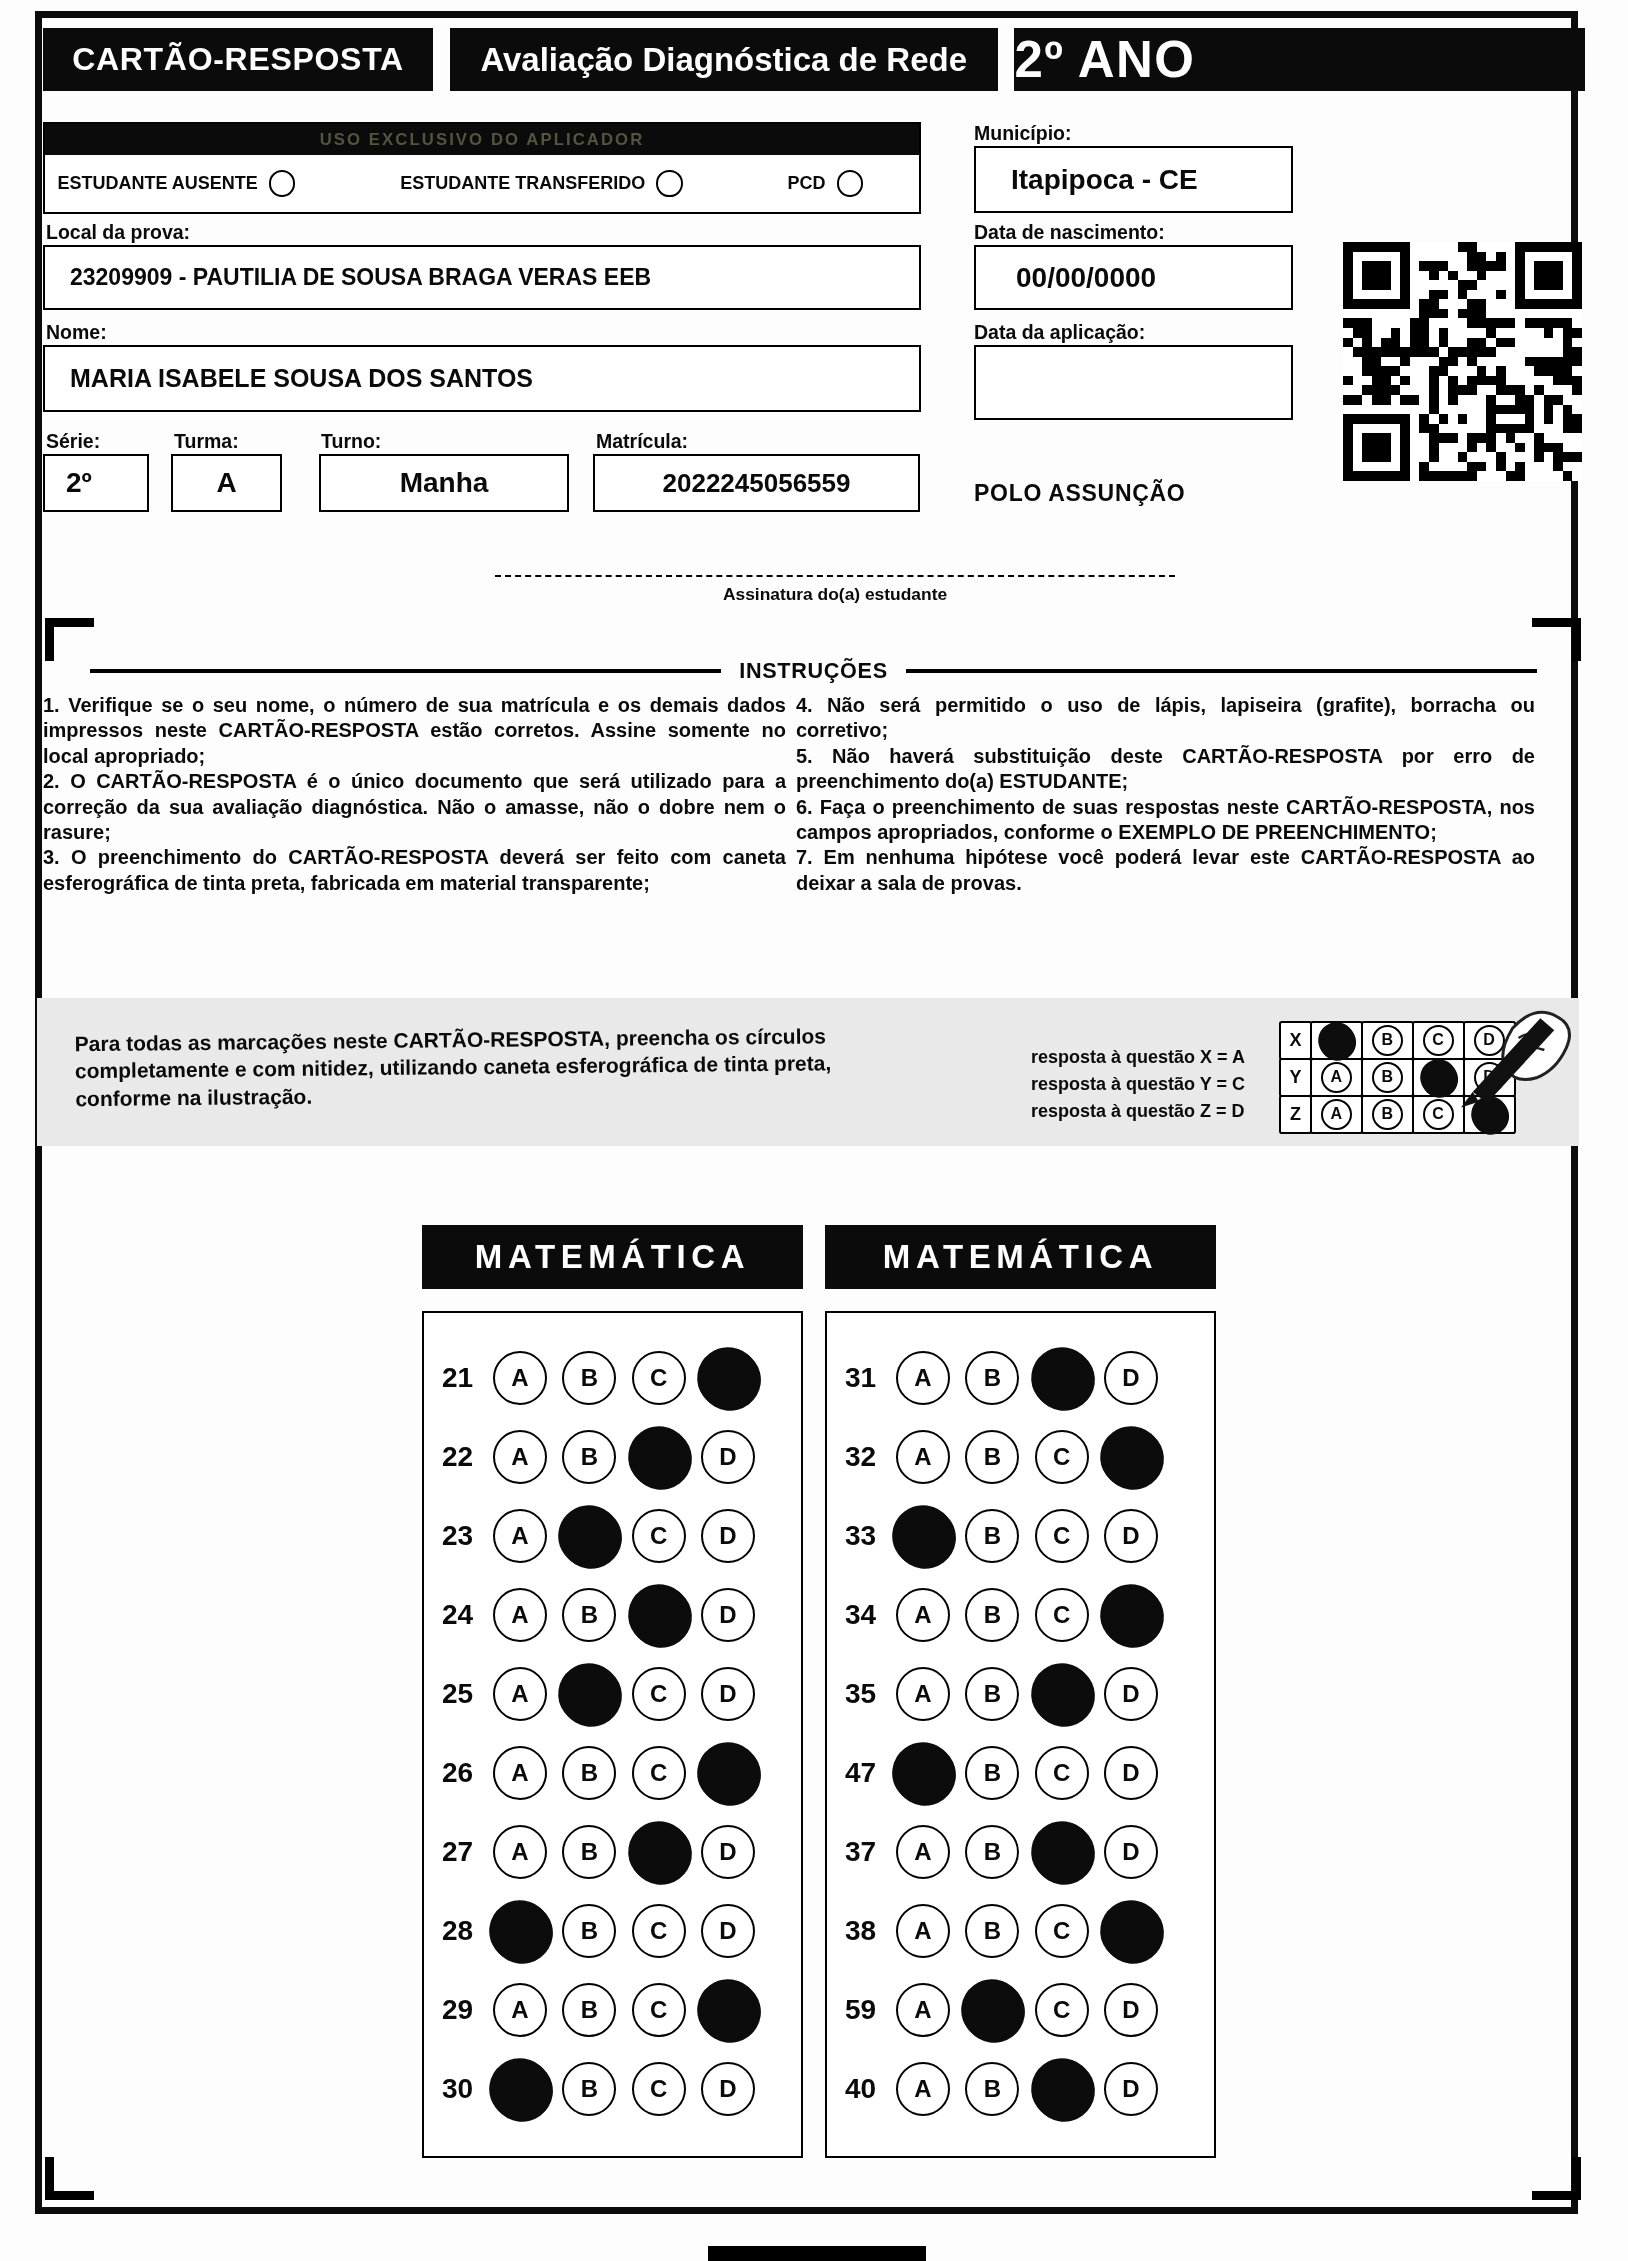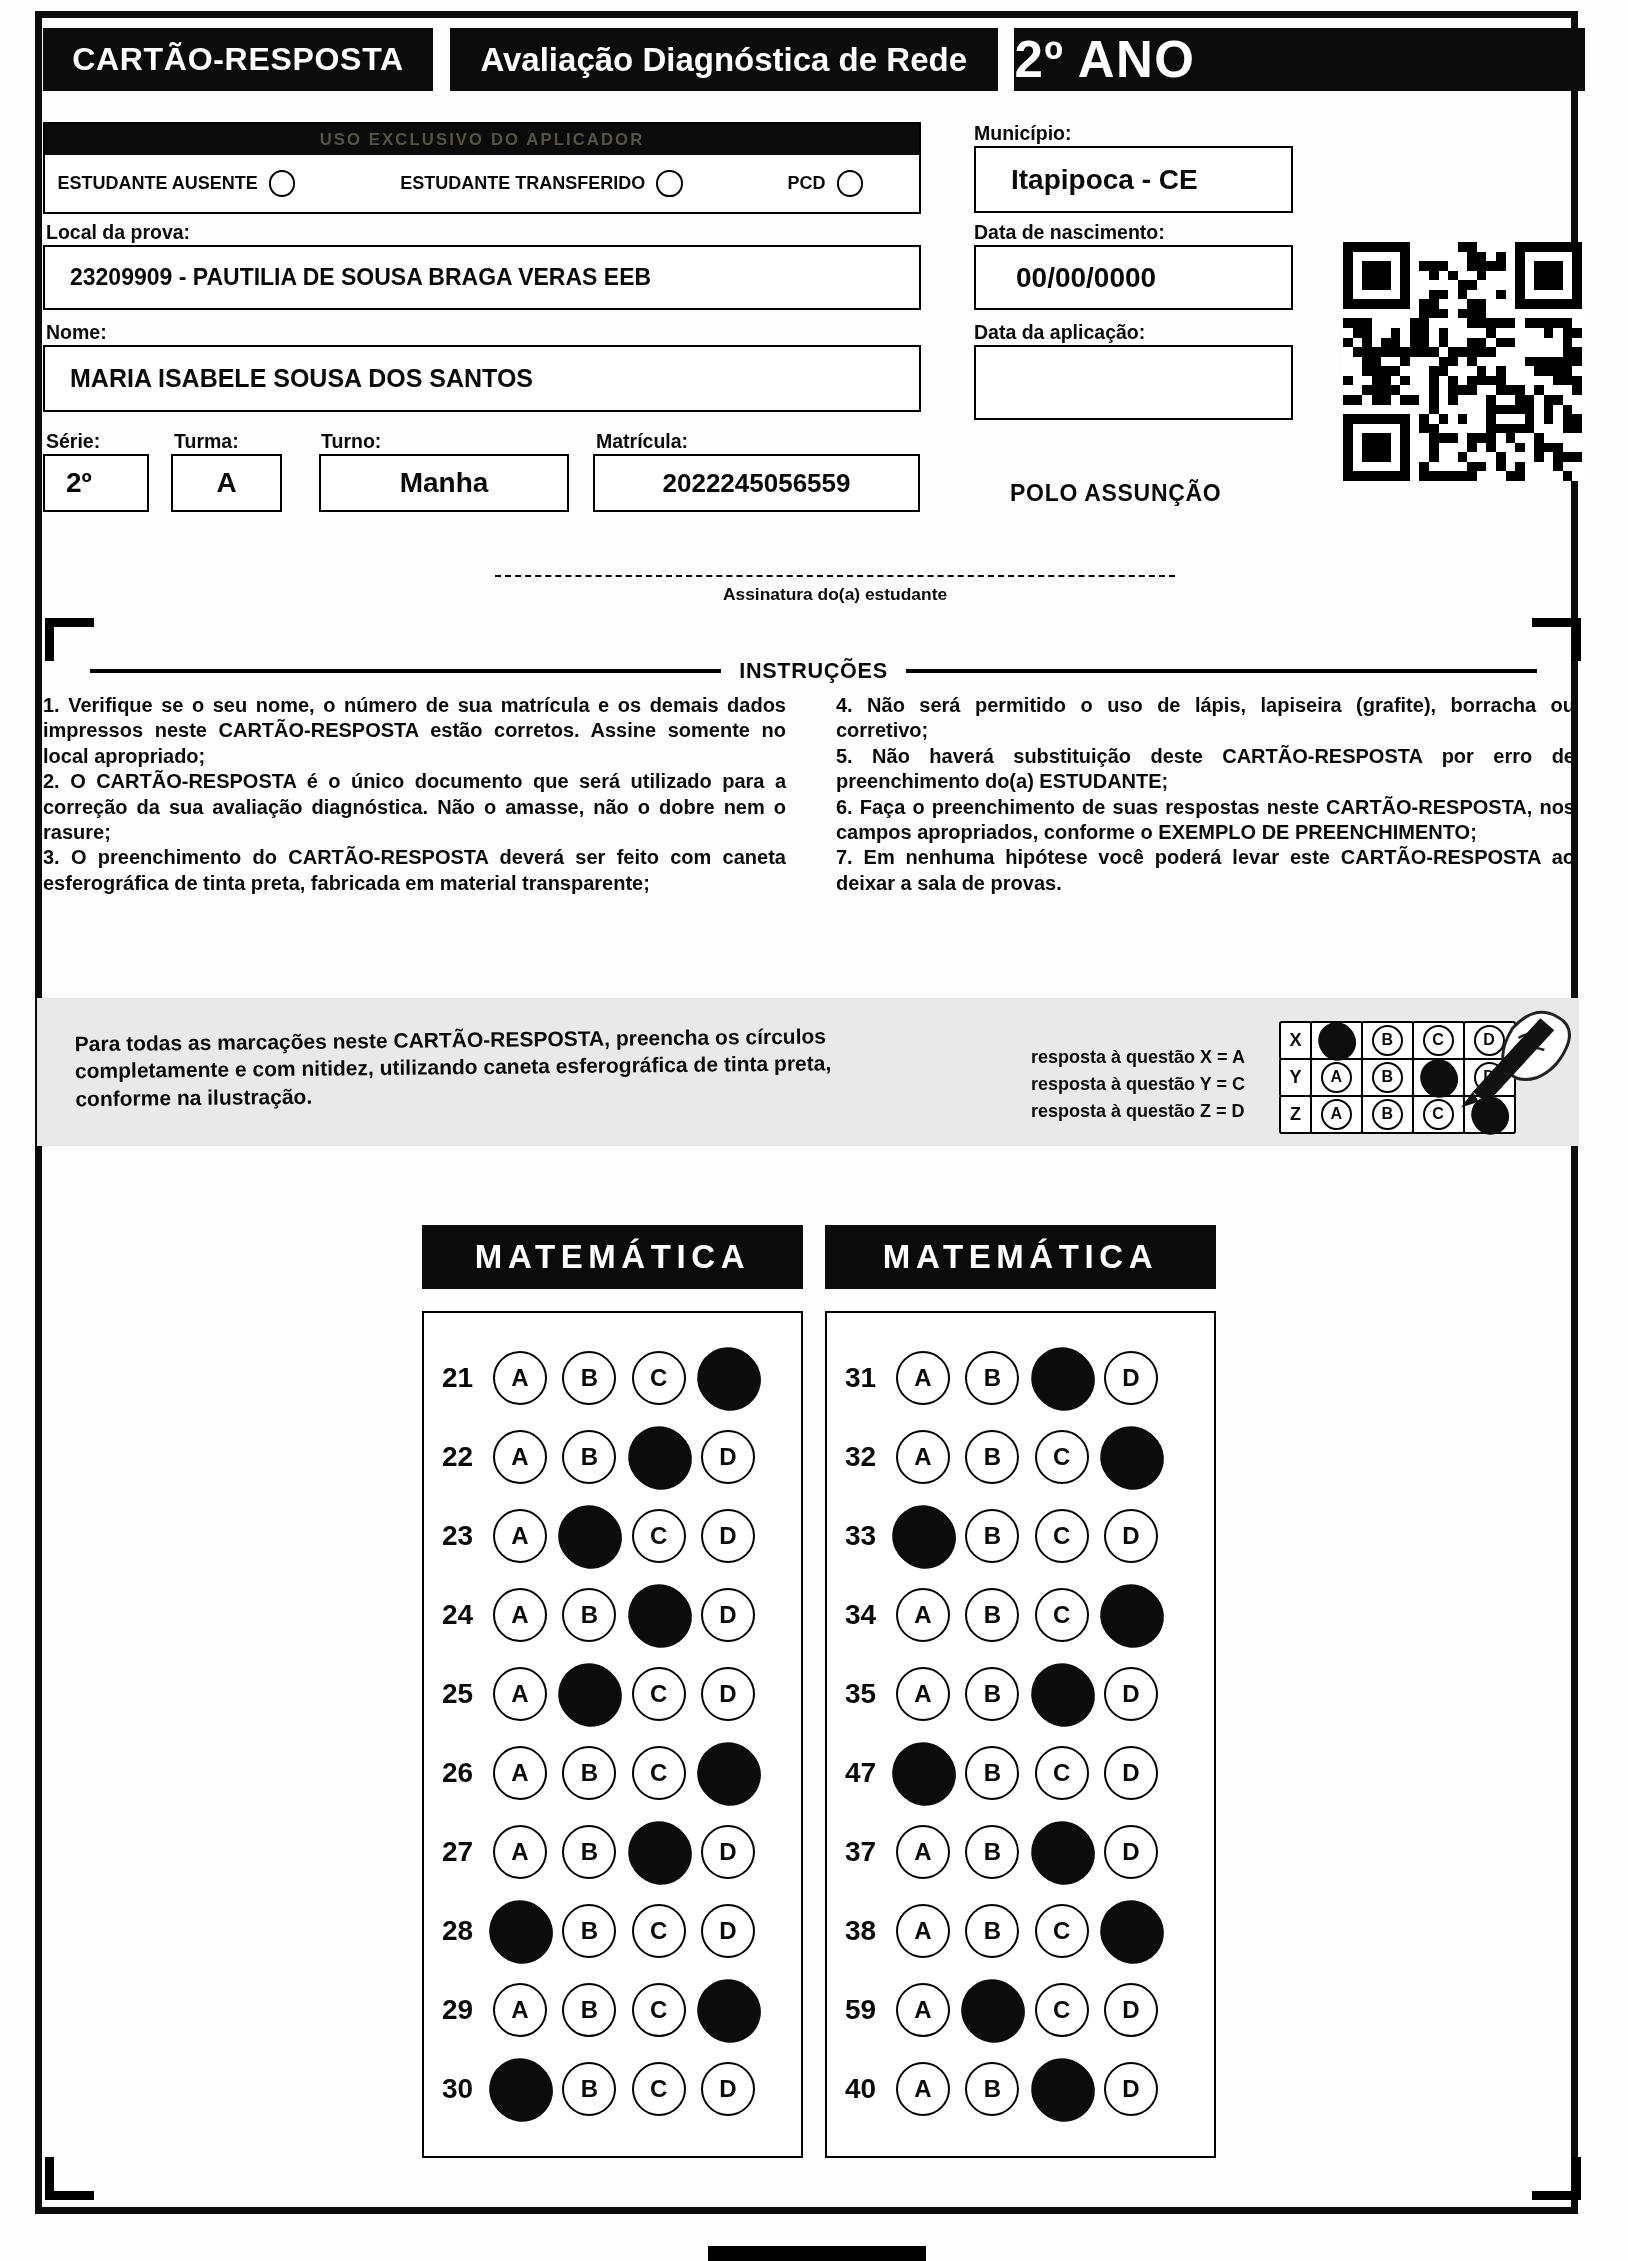--- a/index.html
+++ b/index.html
@@ -37,21 +37,21 @@
   .turno-label { left:321px; top:430px; }
   .turno-box { left:319px; top:454px; width:250px; height:58px; font-size:28px; justify-content:center; }
   .matricula-label { left:596px; top:430px; }
   .matricula-box { left:593px; top:454px; width:327px; height:58px; font-size:26px; justify-content:center; }
   .municipio-label { left:974px; top:122px; }
   .municipio-box { left:974px; top:146px; width:319px; height:67px; font-size:28px; padding-left:35px; }
   .nascimento-label { left:974px; top:221px; }
   .nascimento-box { left:974px; top:245px; width:319px; height:65px; font-size:28px; padding-left:40px; }
   .aplicacao-label { left:974px; top:321px; }
   .aplicacao-box { left:974px; top:345px; width:319px; height:75px; }
-  .polo { position:absolute; left:974px; top:480px; font-size:23px; font-weight:bold; letter-spacing:0.7px;margin-left:36px; }
+  .polo { position:absolute; left:974px; top:480px; font-size:23px; font-weight:bold; letter-spacing:0.7px; }
 
   
   .qr { position:absolute; left:1343px; top:242px; width:239px; height:239px; background:#fff; }
   .qr svg { width:100%; height:100%; fill:#000; }
 
   
   .sig-line { position:absolute; left:495px; top:575px; width:680px; border-top:2.8px dashed #000; }
   .sig-label { position:absolute; left:495px; top:584px; width:680px; text-align:center; font-size:17.4px; font-weight:bold; }
 
   
@@ -60,21 +60,21 @@
   .corner.tr2 { left:1532px; top:618px; border-right:9.7px solid #000; border-top:9.7px solid #000; }
   .corner.bl  { left:45px;  top:2157px; border-left:9.7px solid #000;  border-bottom:9.7px solid #000; }
   .corner.br  { left:1532px; top:2157px; border-right:9.7px solid #000; border-bottom:9.7px solid #000; }
 
   
   .instr-head { position:absolute; left:90px; top:658px; width:1447px; display:flex; align-items:center; gap:18px; }
   .instr-head .line { flex:1; height:4.9px; background:#000; }
   .instr-title { font-size:21.6px; font-weight:bold; letter-spacing:0.7px; }
   .instr-col { position:absolute; top:693px; font-size:20px; font-weight:bold; line-height:1.27; text-align:justify; }
   .instr-col.left { left:43px; width:743px; }
-  .instr-col.right { left:836px; width:739px; }
+  .instr-col.right { left:796px; width:739px; }
   .instr-col p { margin:0; }
 
   
   .example-band { position:absolute; left:37px; top:998px; width:1542px; height:148px; background:#e9e9e9; }
   .example-text { position:absolute; left:38px; top:28px; width:800px; font-size:21px; font-weight:bold; line-height:1.3; transform:rotate(-0.6deg); }
   .example-legend { position:absolute; left:994px; top:46px; font-size:18px; font-weight:bold; line-height:1.5; }
   .example-grid { position:absolute; left:1244px; top:25px; }
   .ex-row { display:flex; }
   .ex-cell { width:53px; height:39px; border:2.1px solid #000; margin:-2.1px 0 0 -2.1px; display:flex; align-items:center; justify-content:center; background:#fff; border-radius:2.8px; }
   .ex-cell.ex-label { width:33px; font-size:18px; font-weight:bold; }

